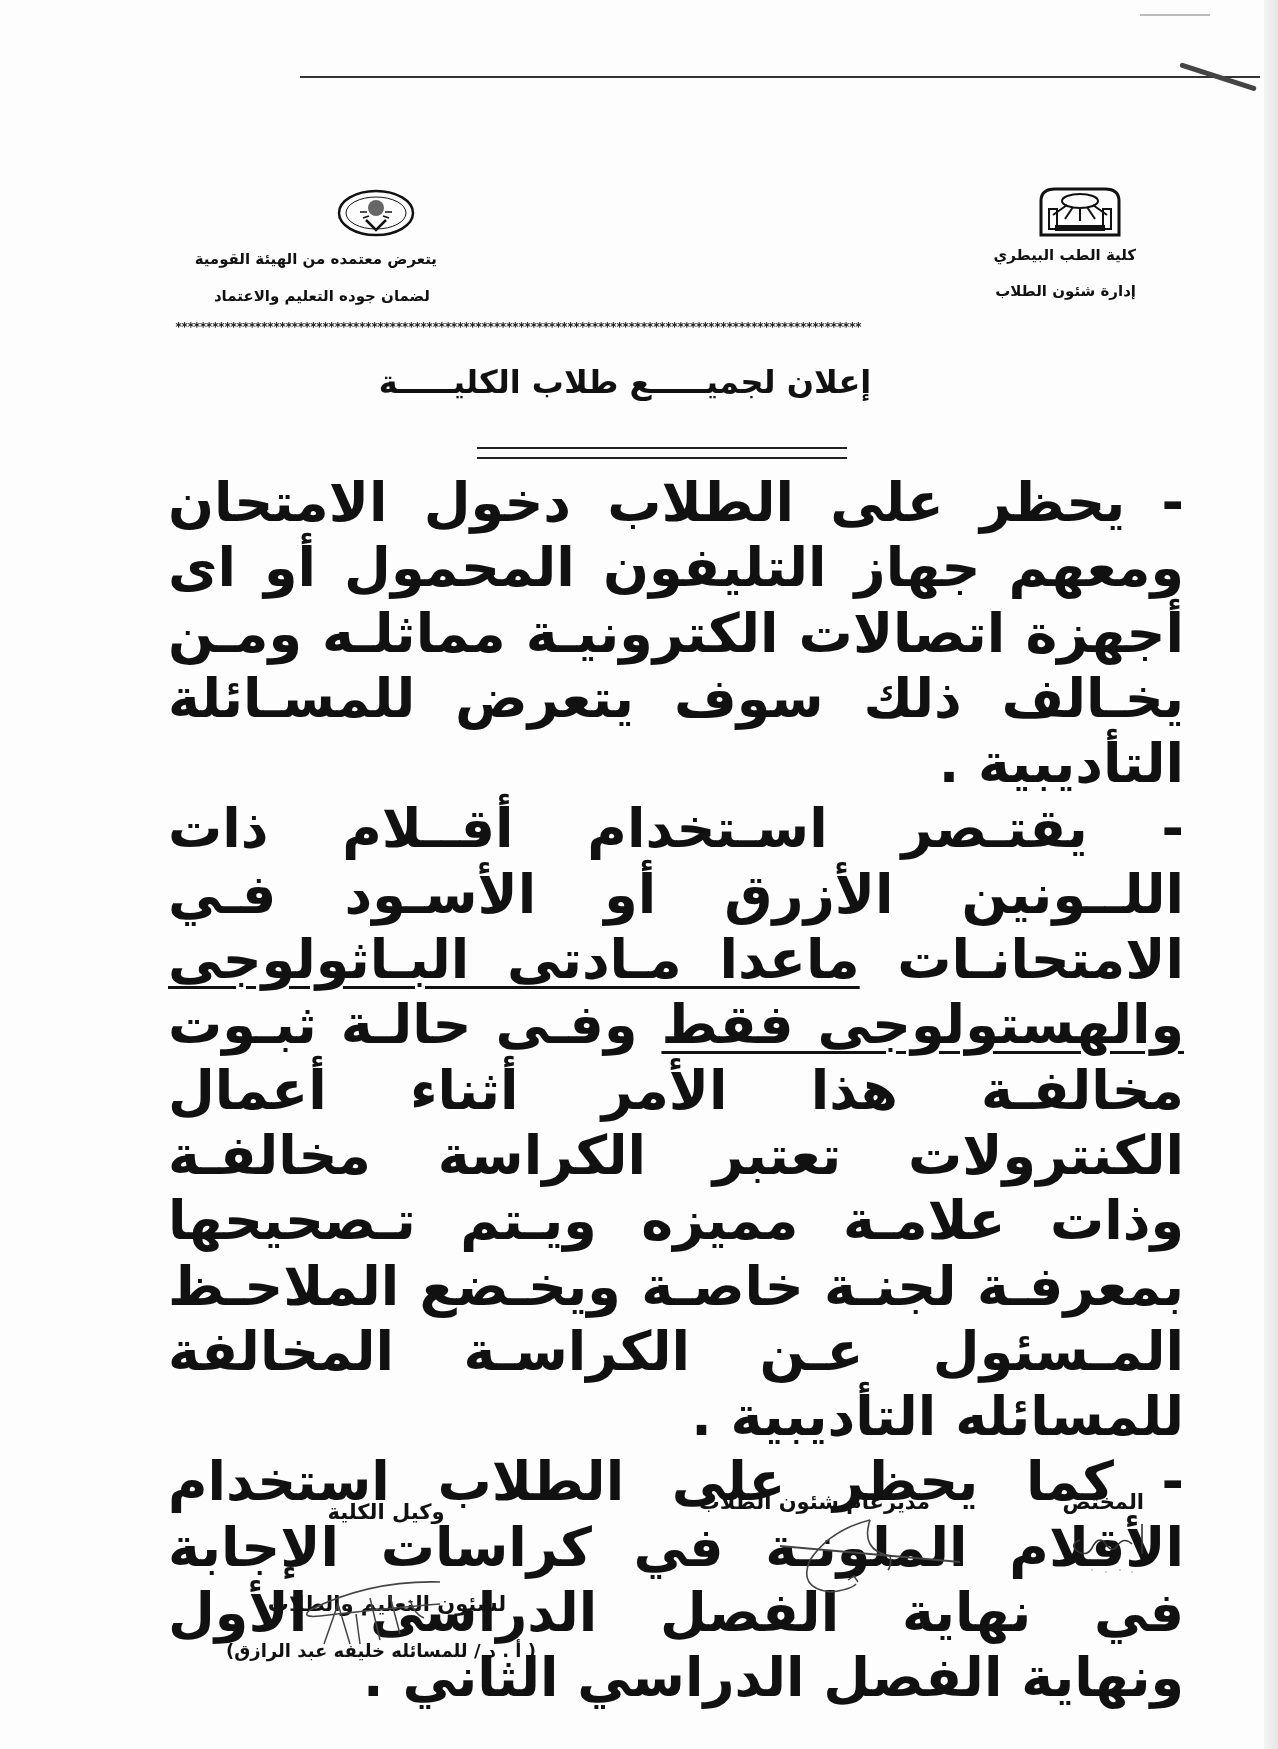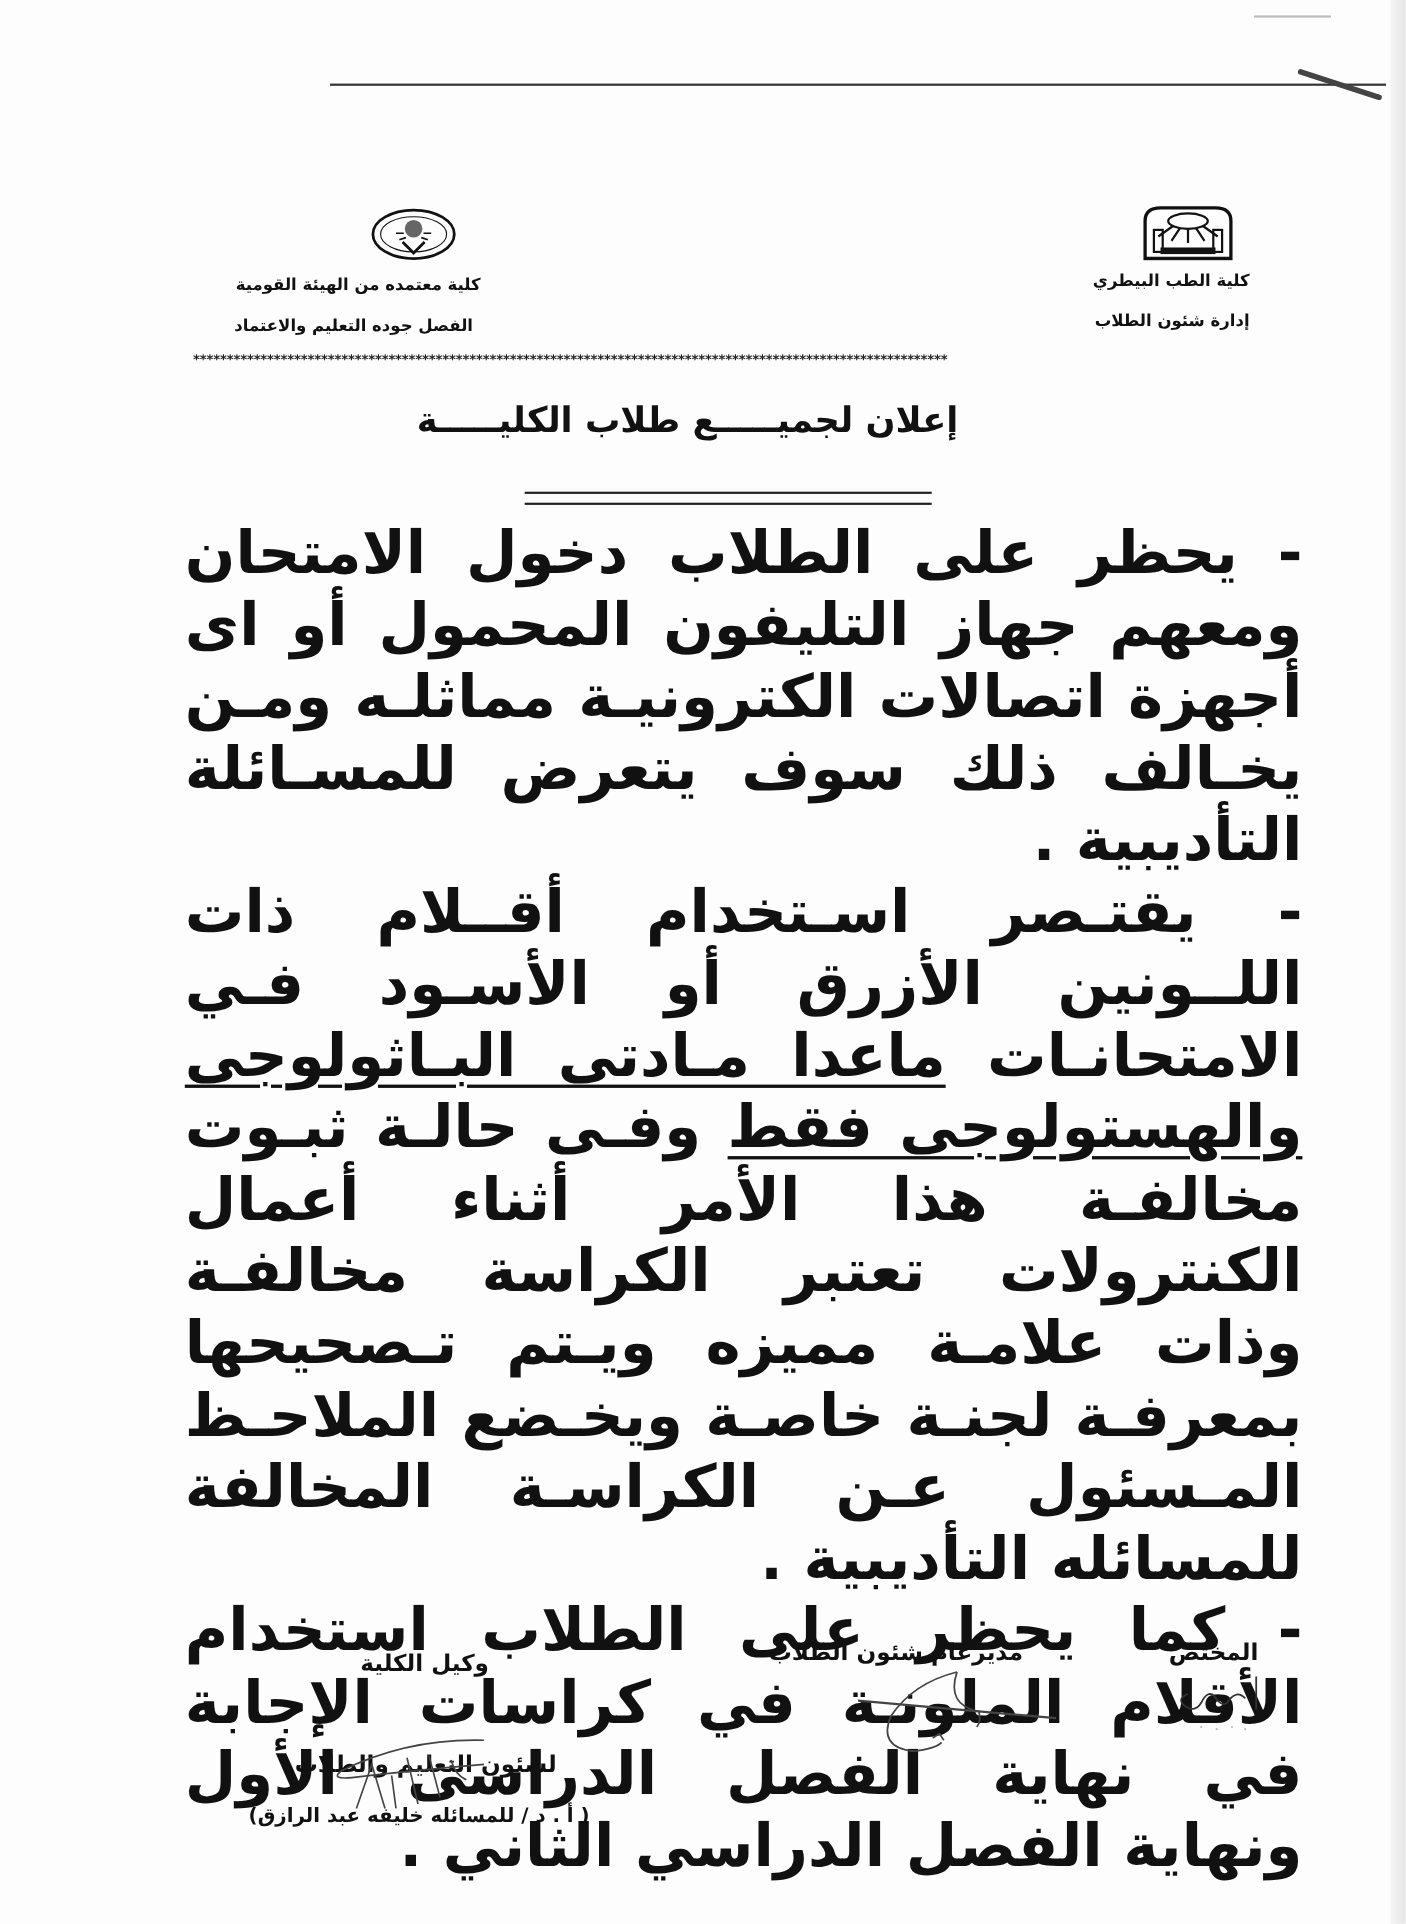--- a/index.html
+++ b/index.html
@@ -63,22 +63,22 @@
     <circle cx="40" cy="20" r="8" fill="#666"></circle>
     <path d="M30 32 L40 42 L50 32" fill="none" stroke="#111" stroke-width="2.5"></path>
     <g stroke="#111" stroke-width="1.5">
         <line x1="24" y1="24" x2="31" y2="24"></line>
         <line x1="49" y1="24" x2="56" y2="24"></line>
         <line x1="27" y1="30" x2="33" y2="28"></line>
         <line x1="53" y1="30" x2="47" y2="28"></line>
       </g>
   </svg>
 </div>
-<div class="hdr" style="right:841px; top:250px;">كلية معتمده من الهيئة القومية</div>
-<div class="hdr" style="right:848px; top:287px;">الفصل جوده التعليم والاعتماد</div>
+<div class="hdr" style="right:841px; top:250px;">يتعرض معتمده من الهيئة القومية</div>
+<div class="hdr" style="right:848px; top:287px;">لضمان جوده التعليم والاعتماد</div>
 
 <div class="stars">****************************************************************************************************************</div>
 
 <div class="title">إعلان لجميـــــع طلاب الكليـــــة</div>
 <div class="dbl-rule"></div>
 
 <div class="body-text">
   <p>- يحظر على الطلاب دخول الامتحان ومعهم جهاز التليفون المحمول أو اى أجهزة اتصالات الكترونيـة مماثلـه ومـن يخـالف ذلك سوف يتعرض للمسـائلة التأديبية .</p>
   <p><span>- يقتـصر اسـتخدام أقــلام ذات اللــونين الأزرق أو الأسـود فـي الامتحانـات </span><span class="u">ماعدا مـادتى البـاثولوجى والهستولوجى  فقط</span><span> وفـى حالـة ثبـوت مخالفـة هذا الأمر أثناء أعمال الكنترولات تعتبر الكراسة مخالفـة وذات علامـة مميزه ويـتم تـصحيحها بمعرفـة لجنـة خاصـة ويخـضع الملاحـظ المـسئول عـن الكراسـة المخالفة للمسائله التأديبية .</span></p>
   <p>- كما يحظر على الطلاب استخدام الأقلام الملونـة في كراسات الإجابة في نهاية الفصل الدراسى الأول ونهاية الفصل الدراسي الثاني .</p>

